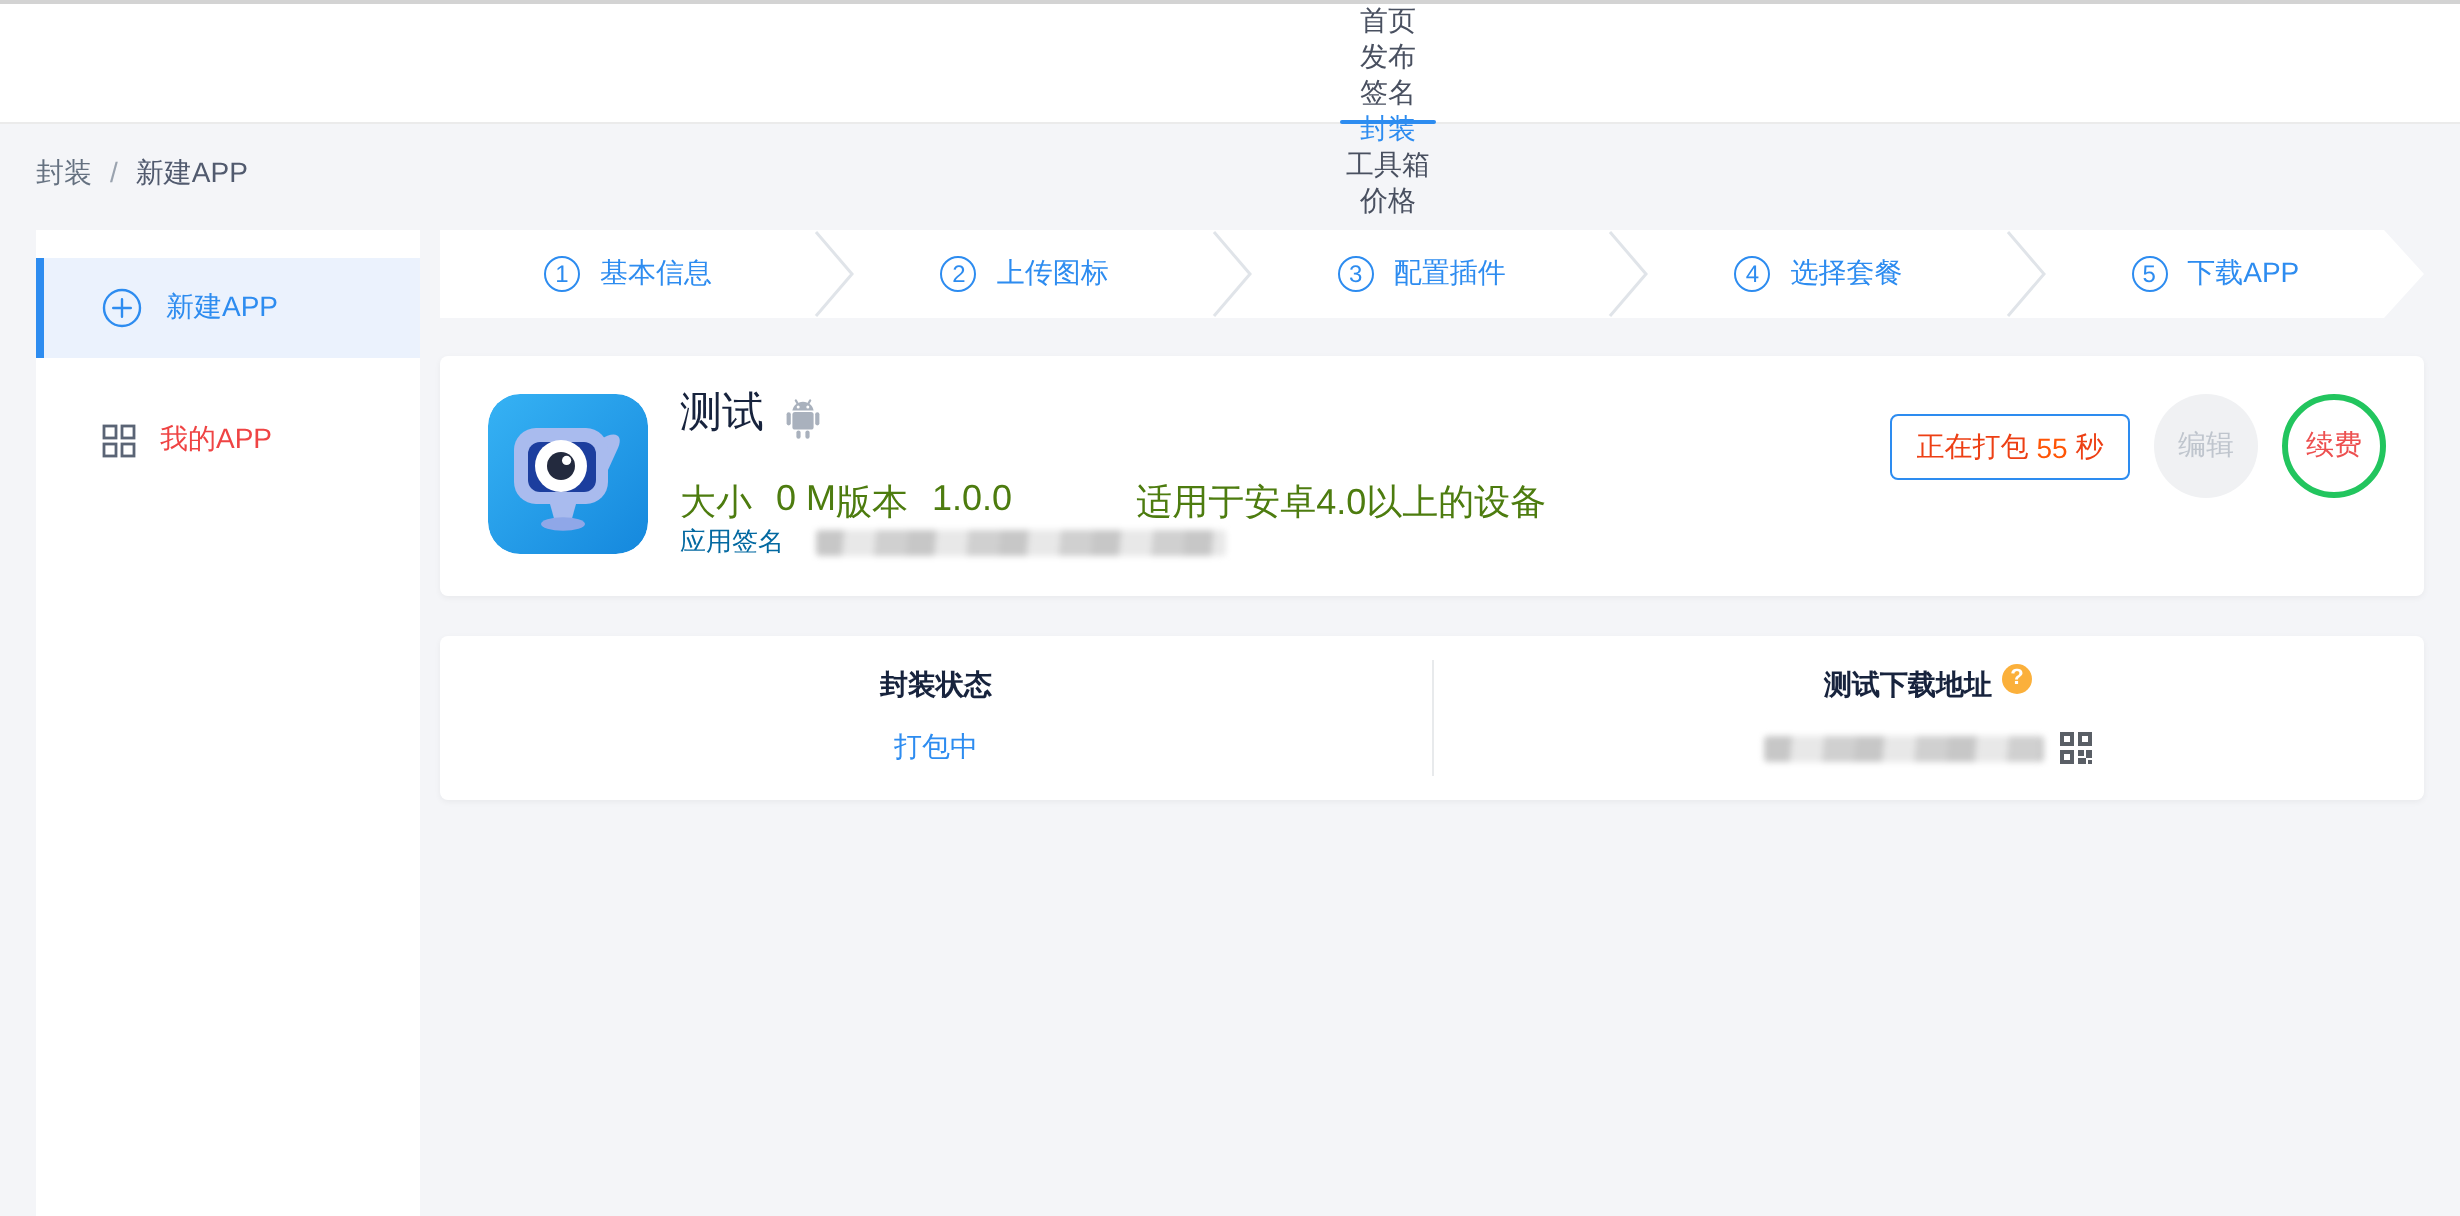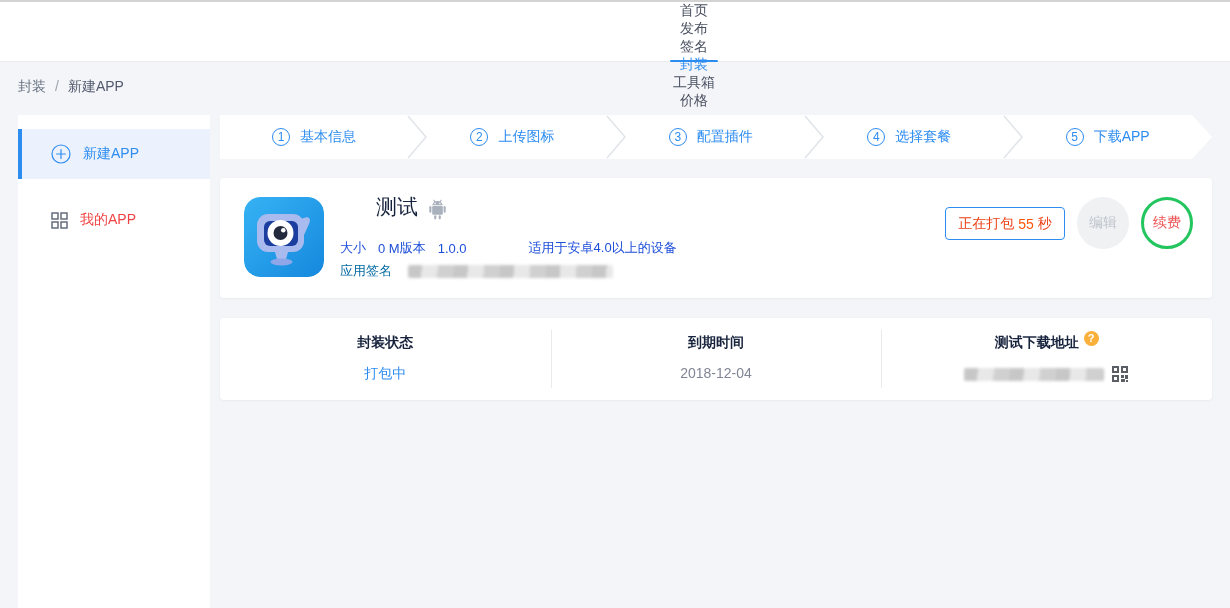--- a/index.html
+++ b/index.html
@@ -71,24 +71,24 @@
   .chev { position:absolute; right:-10px; top:0; pointer-events:none; }
 
   
   .card { background:#fff; border-radius:4px; box-shadow:0 1px 3px rgba(0,0,0,0.05); }
 
   .app-card { margin-top:19px; height:120px; position:relative; }
   .app-icon {
     position:absolute; left:24px; top:19px; width:80px; height:80px;
     border-radius:16px; overflow:hidden;
   }
-  .app-head { position:absolute; left:120px; top:14px; display:flex; align-items:center;margin-left:36px; }
+  .app-head { position:absolute; left:120px; top:14px; display:flex; align-items:center; }
   .app-title { font-size:21px; color:#17233d; line-height:30px; }
   .android { margin-left:10px; margin-top:4px; display:flex; }
-  .app-meta { position:absolute; left:120px; top:61px; font-size:13px; color:#1d4ed8; display:flex; align-items:center; }
+  .app-meta { position:absolute; left:120px; top:61px; font-size:18px; color:#4d7c0f; display:flex; }
   .app-meta .val { margin-left:12px; }
   .app-meta .gap1 { }
   .app-meta .gap2 { margin-left:62px; }
   .app-sign { position:absolute; left:120px; top:84px; font-size:13px; color:#0369a1; display:flex; align-items:center; }
   .blur-strip {
     height:13px; border-radius:2px; filter:blur(1.6px);
     background:repeating-linear-gradient(95deg,#c7c7c7 0 14px,#e8e8e8 14px 30px,#d0d0d0 30px 46px);
   }
   .sign-strip { width:205px; margin-left:16px; }
 
@@ -262,24 +262,20 @@
     <button class="circle-btn edit-btn">编辑</button>
     <button class="circle-btn renew-btn">续费</button>
   </section>
 
   <section class="card status-card">
     <div class="st-col">
       <div class="st-header">封装状态</div>
       <div class="st-value link">打包中</div>
     </div>
     <div class="st-col">
-      <div class="st-header">到期时间</div>
-      <div class="st-value">2018-12-04</div>
-    </div>
-    <div class="st-col">
       <div class="st-header">
         <span>测试下载地址</span><span class="help-badge">?</span>
       </div>
       <div class="st-value st-url">
         <span class="blur-strip url-strip"></span>
         <span class="qr">
           <svg width="18" height="18" viewBox="0 0 18 18" fill="#5a5f66">
             <path d="M1 1h7v7H1zm2 2v3h3V3z"></path>
             <path d="M10 1h7v7h-7zm2 2v3h3V3z"></path>
             <path d="M1 10h7v7H1zm2 2v3h3v-3z"></path>

